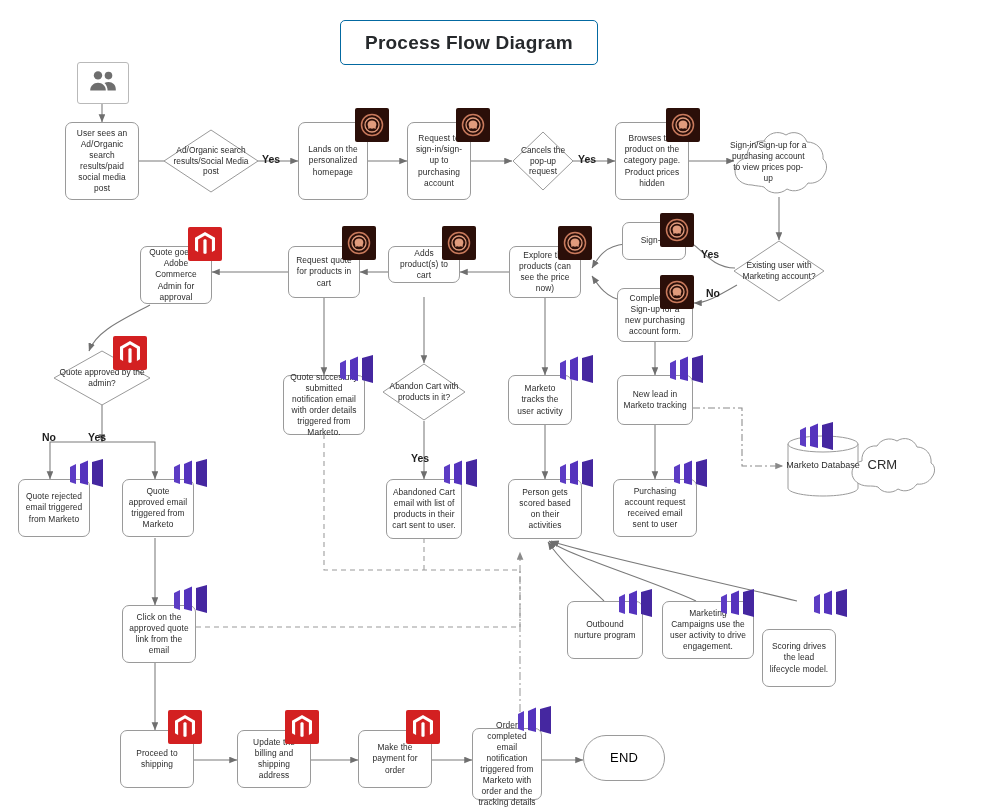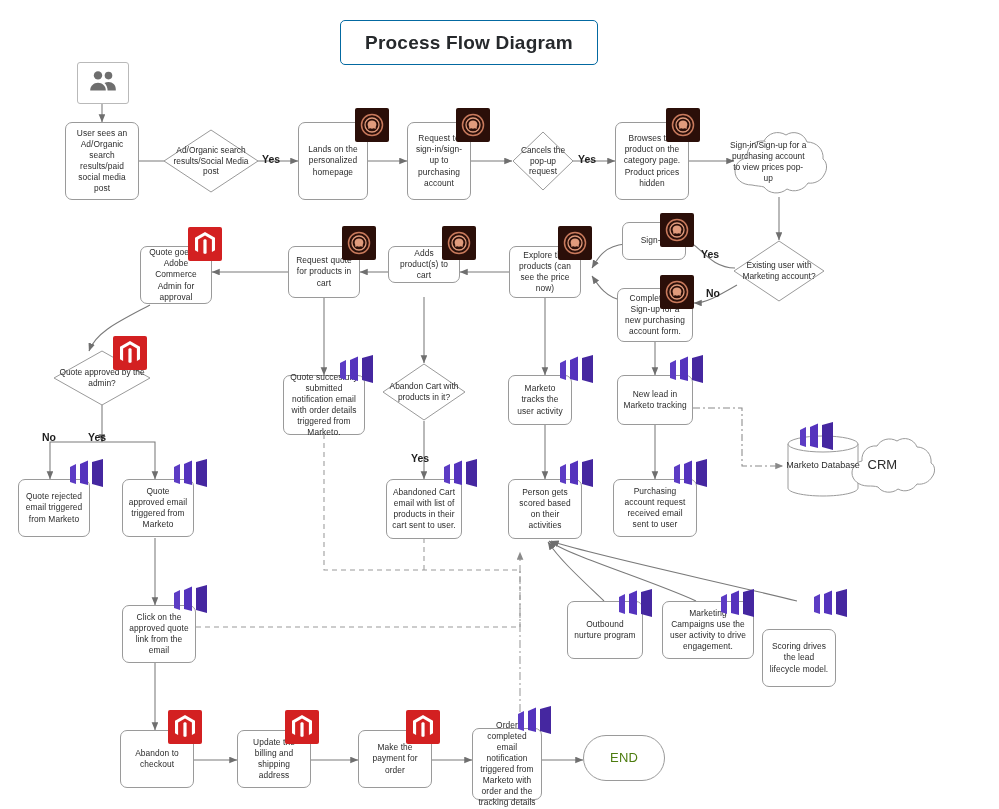--- a/index.html
+++ b/index.html
@@ -52,21 +52,21 @@
     font-size: 19px;
     font-weight: bold;
     color: #26292c;
     letter-spacing: .2px;
   }
   .stadium {
     border: 1px solid #9a9a9a;
     border-radius: 999px;
     background: #fff;
     font-size: 13px;
-    color: #4d7c0f;
+    color: #000000;
   }
   .icon-frame {
     border: 1px solid #b9b9b9;
     border-radius: 3px;
     background: #fff;
   }
 
   
   .diamond {
     position: absolute;
@@ -536,21 +536,21 @@
 
   <div class="node rect" style="left:122px; top:605px; width:74px; height:58px;">Click on the approved quote link from the email</div>
   <div class="badge marketo" style="left:170px; top:585px;">
     <svg width="40" height="28" viewBox="0 0 40 28">
       <path d="M3 8 L9 5 L9 25 L3 23 Z" fill="#5c3cc4"></path>
       <path d="M13 5 L21 1.5 L21 26 L13 24 Z" fill="#5433bd"></path>
       <path d="M25 3 L36 0 L36 28 L25 25 Z" fill="#4527a0"></path>
     </svg>
   </div>
 
-  <div class="node rect" style="left:120px; top:730px; width:74px; height:58px;">Abandon to checkout</div>
+  <div class="node rect" style="left:120px; top:730px; width:74px; height:58px;">Proceed to shipping</div>
   <div class="badge magento" style="left:168px; top:710px;">
     <svg width="22" height="26" viewBox="0 0 22 26">
       <path d="M11 1 L21 6.7 L21 19.3 L17.9 21.1 L17.9 8.5 L11 4.6 L4.1 8.5 L4.1 21.1 L1 19.3 L1 6.7 Z" fill="#fff"></path>
       <path d="M9.4 22.2 L9.4 8.9 L11 8 L12.6 8.9 L12.6 22.2 L11 23.1 Z" fill="#fff"></path>
     </svg>
   </div>
 
   <div class="node rect" style="left:237px; top:730px; width:74px; height:58px;">Update the billing and shipping address</div>
   <div class="badge magento" style="left:285px; top:710px;">
     <svg width="22" height="26" viewBox="0 0 22 26">

